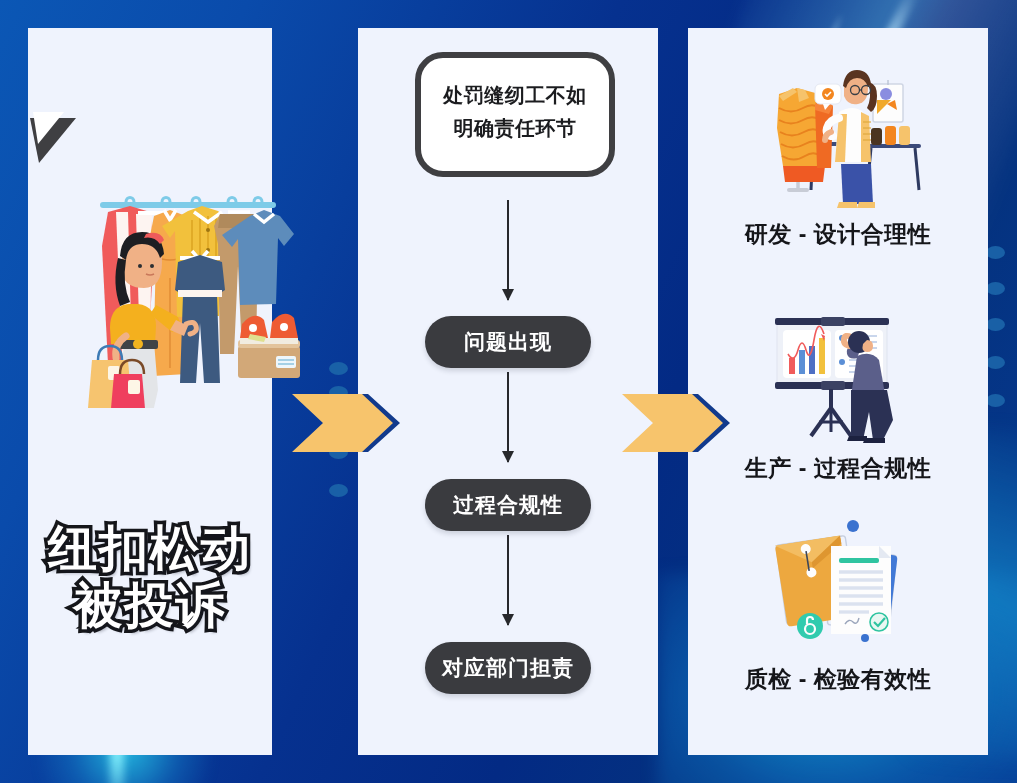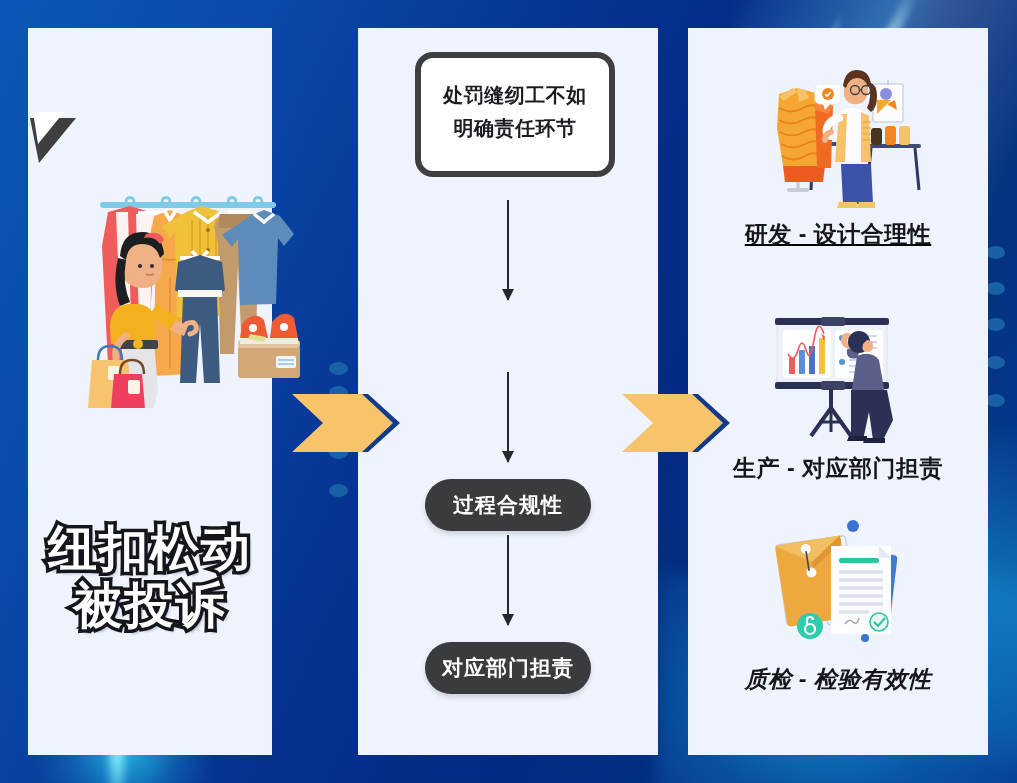--- a/index.html
+++ b/index.html
@@ -115,21 +115,21 @@
   }
   #left-title span { display: block; }
 
   
   #speech-bubble {
     position: absolute;
     left: 415px; top: 52px;
     width: 200px; height: 125px;
     background: #ffffff;
     border: 6px solid #3f3f42;
-    border-radius: 18px;
+    border-radius: 28px;
     z-index: 4;
     padding-left: 24px;
   }
   #speech-bubble .bubble-text {
     position: absolute;
     left: 0; right: 0; top: 21px;
     text-align: center;
     font-size: 20px;
     line-height: 33px;
     font-weight: 700;
@@ -199,23 +199,23 @@
   #conn-1 { top: 200px; height: 100px; }
   #conn-2 { top: 372px; height: 90px; }
   #conn-3 { top: 535px; height: 90px; }
 
   
   .right-item {
     position: absolute;
     left: 688px;
     width: 300px;
   }
-  #right-item-0 { top: 56px; text-decoration: underline; }
+  #right-item-0 { top: 56px; }
   #right-item-1 { top: 290px; }
-  #right-item-2 { top: 510px; font-style: italic; }
+  #right-item-2 { top: 510px; }
   .right-illo {
     position: relative;
     margin: 0 auto;
     width: 170px; height: 155px;
   }
   .right-label {
     text-align: center;
     font-size: 23px;
     font-weight: 700;
     color: #15161a;
@@ -360,20 +360,21 @@
     <div class="bubble-text">
       <span>处罚缝纫工不如</span>
       <span>明确责任环节</span>
     </div>
   </div>
 
   <div class="connector" id="conn-1">
     <div class="line"></div>
     <div class="head"></div>
   </div>
+  <div class="flow-node" id="node-1">问题出现</div>
 
   <div class="connector" id="conn-2">
     <div class="line"></div>
     <div class="head"></div>
   </div>
   <div class="flow-node" id="node-2">过程合规性</div>
 
   <div class="connector" id="conn-3">
     <div class="line"></div>
     <div class="head"></div>
@@ -495,21 +496,21 @@
         <path d="M104 66q14-6 22 4l6 34-34 2z" fill="#5b5f8a"></path>
         <path d="M104 68q-8 2-10-4t8-10l6 4z" fill="#5b5f8a"></path>
         <path d="M96 56q-6-2-5-7t7-2" stroke="#f0b186" stroke-width="6" fill="none" stroke-linecap="round"></path>
         <circle cx="106" cy="52" r="11" fill="#2b3154"></circle>
         <path d="M114 50q6 0 6 6t-6 6-4-8z" fill="#f0b186"></path>
         <path d="M98 100h36l6 30-10 20h-10l-4-28-6 28h-12z" fill="#2b3154"></path>
         <path d="M112 148h20v5h-22z" fill="#1d2240"></path>
         <path d="M96 146h18v5H94z" fill="#1d2240"></path>
       </svg>
     </div>
-    <div class="right-label">生产 - 对应部门担责</div>
+    <div class="right-label">生产 - 过程合规性</div>
   </div>
 
   <div class="right-item" id="right-item-2">
     <div class="right-illo">
       <svg viewBox="0 0 170 146" width="170" height="146">
 
         <rect x="28" y="30" width="70" height="80" rx="3" fill="none" stroke="#c6cfe0" stroke-width="1.4" transform="rotate(-8 63 70)"></rect>
         <rect x="78" y="42" width="62" height="76" rx="3" fill="none" stroke="#c6cfe0" stroke-width="1.4" transform="rotate(6 109 80)"></rect>
 
         <g transform="rotate(7 112 82)">

